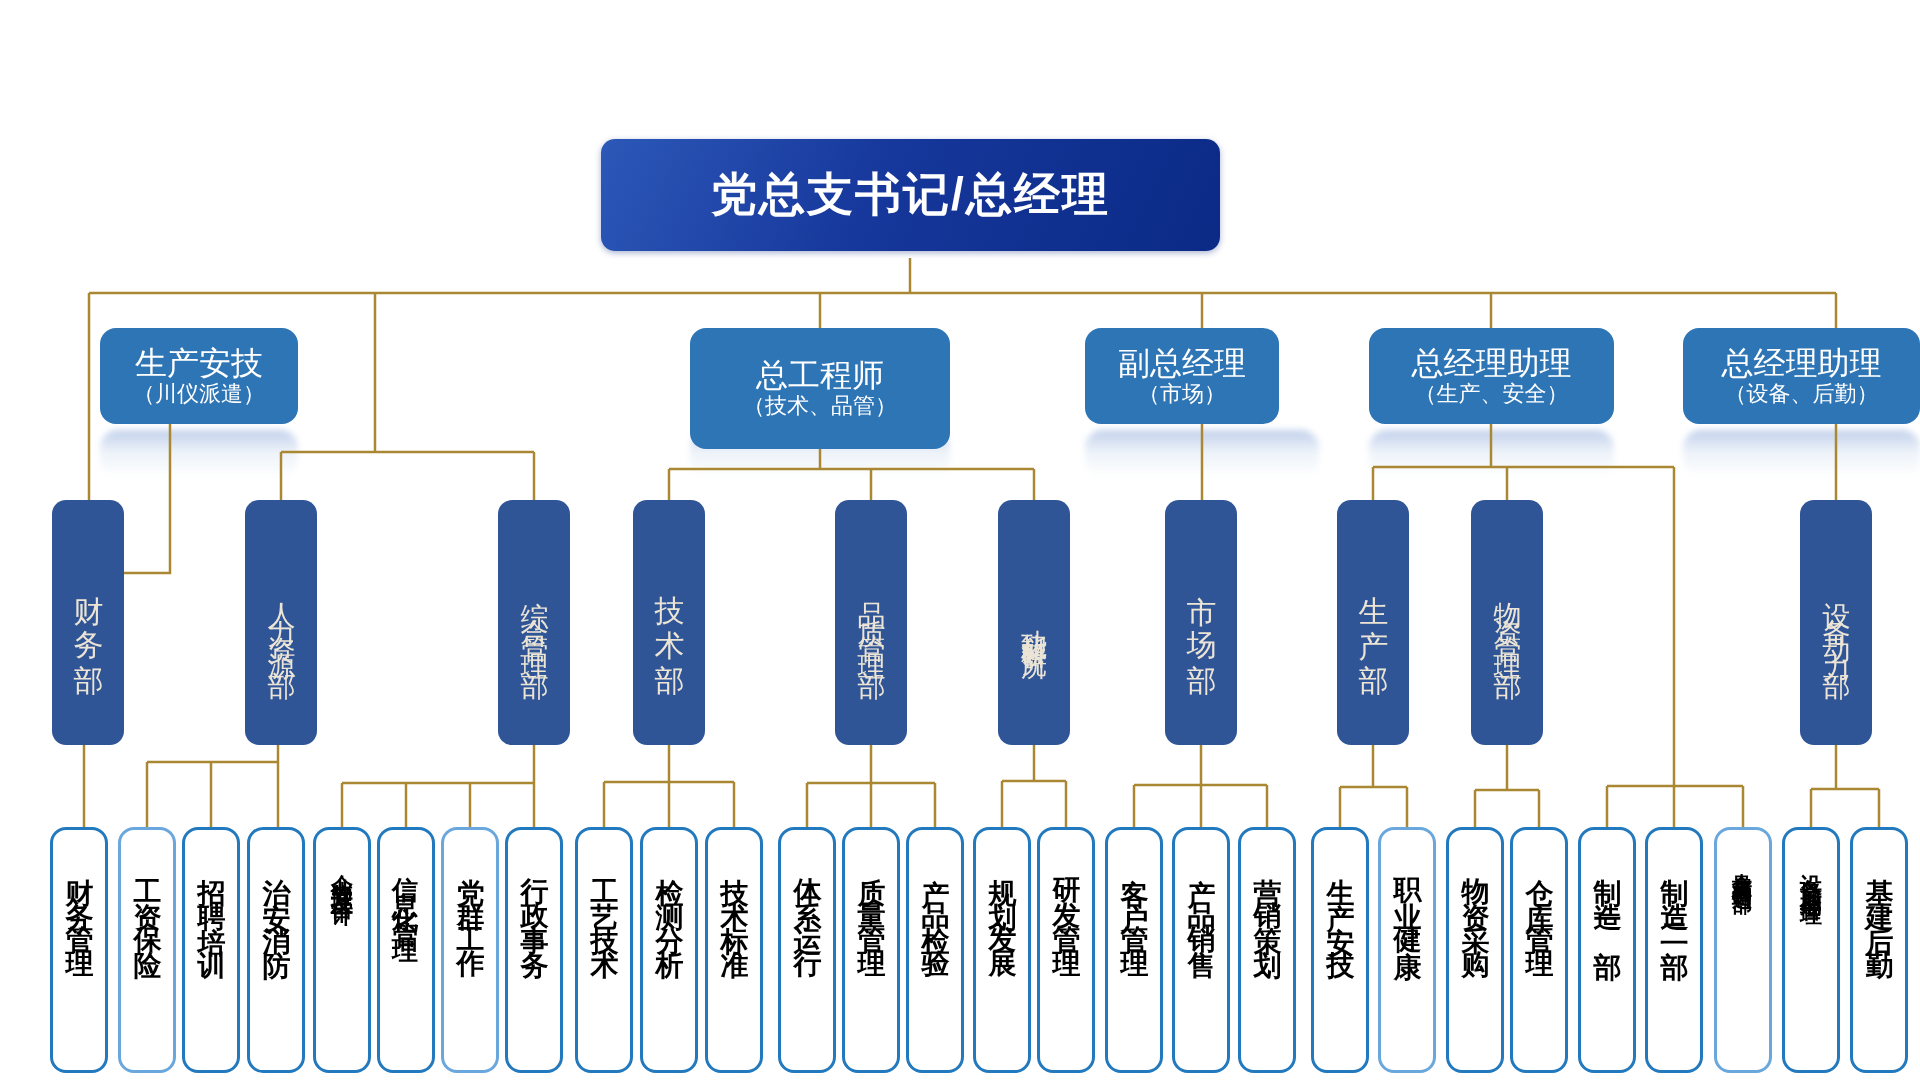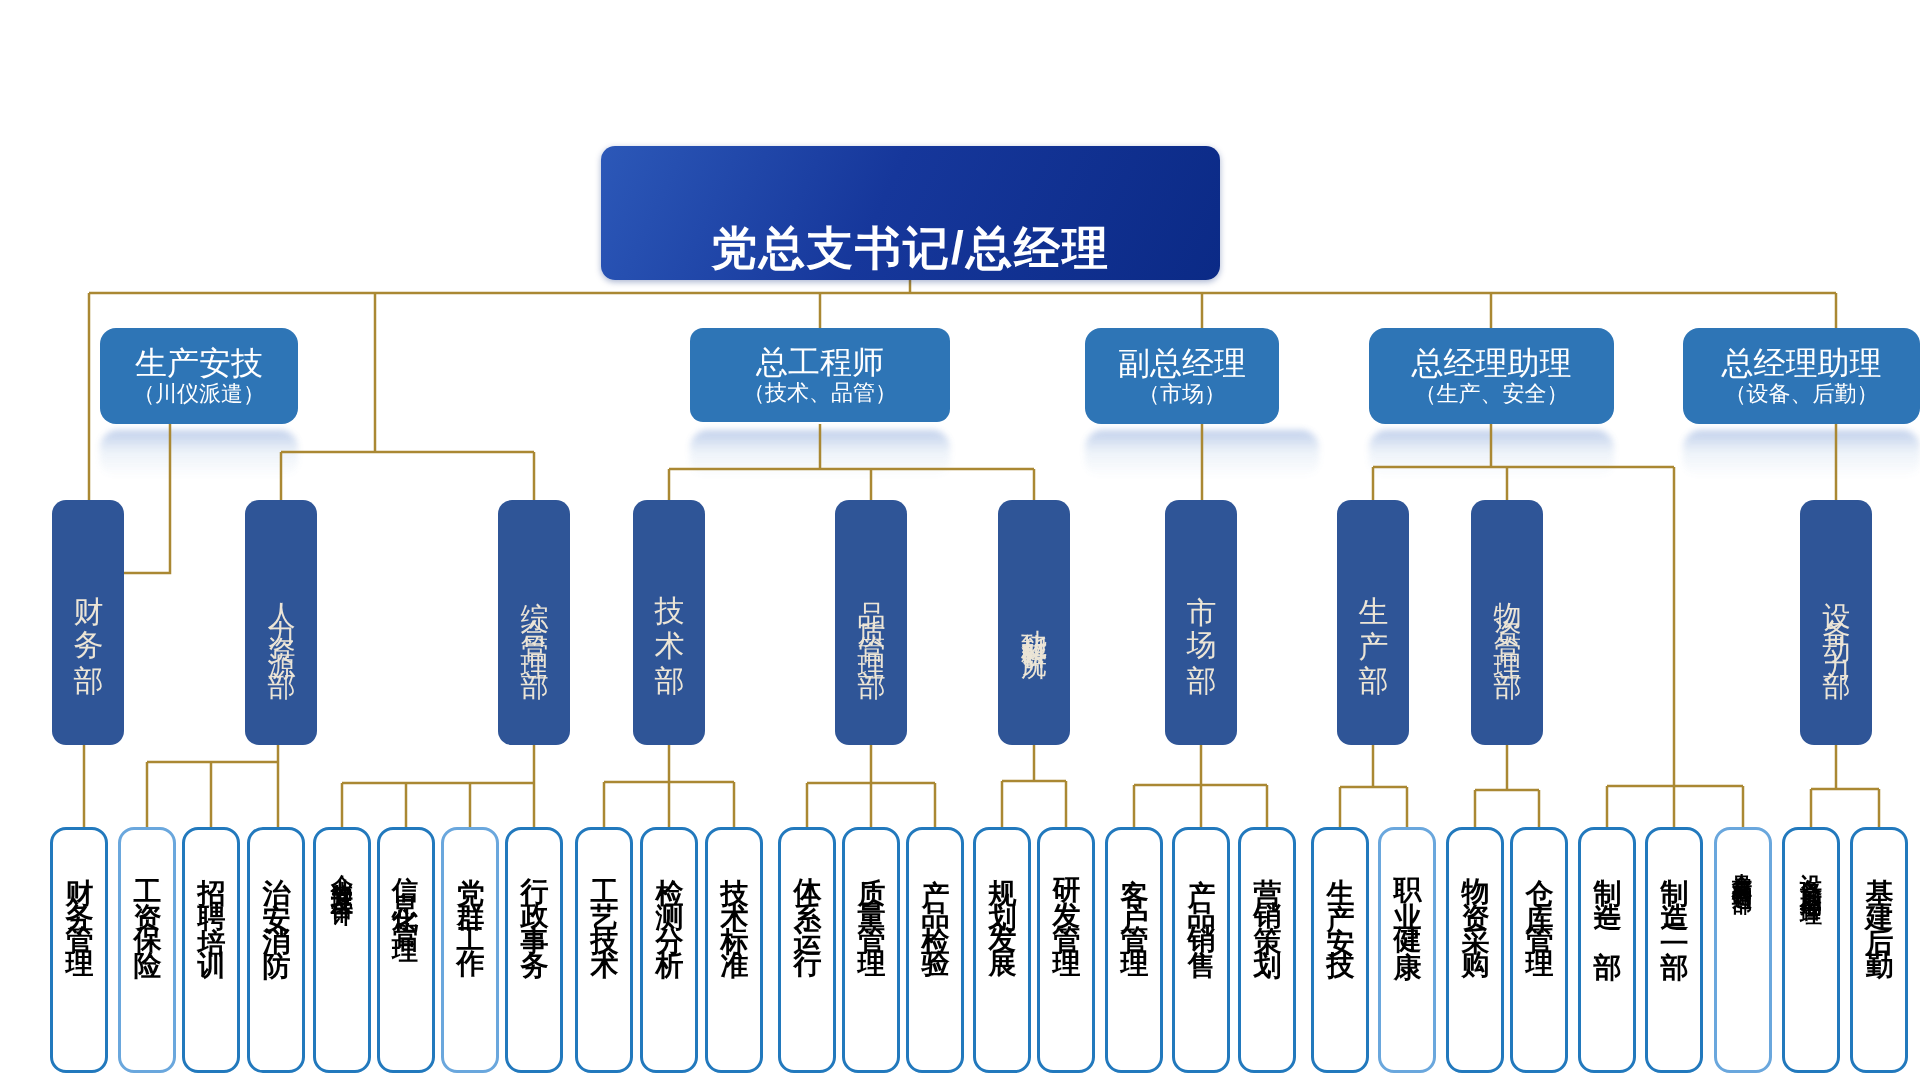--- a/index.html
+++ b/index.html
@@ -87,31 +87,31 @@
       <polyline points="1407,787 1407,827" fill="none" stroke="#aa8833" stroke-width="2.5"></polyline>
       <polyline points="1507,745 1507,790" fill="none" stroke="#aa8833" stroke-width="2.5"></polyline>
       <polyline points="1475,790 1539,790" fill="none" stroke="#aa8833" stroke-width="2.5"></polyline>
       <polyline points="1475,790 1475,827" fill="none" stroke="#aa8833" stroke-width="2.5"></polyline>
       <polyline points="1539,790 1539,827" fill="none" stroke="#aa8833" stroke-width="2.5"></polyline>
       <polyline points="1836,745 1836,789" fill="none" stroke="#aa8833" stroke-width="2.5"></polyline>
       <polyline points="1811,789 1879,789" fill="none" stroke="#aa8833" stroke-width="2.5"></polyline>
       <polyline points="1811,789 1811,827" fill="none" stroke="#aa8833" stroke-width="2.5"></polyline>
       <polyline points="1879,789 1879,827" fill="none" stroke="#aa8833" stroke-width="2.5"></polyline>
     </svg>
-  <div class="box root-box" id="rootBox" style="left:601px;top:146px;width:619px;height:134px;align-items:flex-end;">
+  <div class="box root-box" id="rootBox" style="left:601px;top:139px;width:619px;height:112px;">
     <span>党总支书记/总经理</span>
   </div>
   <div id="gen">
       <div class="l2-reflect" style="left: 100px; top: 430px; width: 198px; height: 48px;"></div>
       <div class="box l2-box" style="left: 100px; top: 328px; width: 198px; height: 96px;">
         <span class="l2-main">生产安技</span>
         <span class="l2-sub">（川仪派遣）</span>
       </div>
       <div class="l2-reflect" style="left: 690px; top: 430px; width: 260px; height: 48px;"></div>
-      <div class="box l2-box" style="left: 690px; top: 328px; width: 260px; height: 94px; border-radius: 13px;">
+      <div class="box l2-box" style="left: 690px; top: 328px; width: 260px; height: 121px;">
         <span class="l2-main">总工程师</span>
         <span class="l2-sub">（技术、品管）</span>
       </div>
       <div class="l2-reflect" style="left: 1085px; top: 430px; width: 234px; height: 48px;"></div>
       <div class="box l2-box" style="left: 1085px; top: 328px; width: 194px; height: 96px;">
         <span class="l2-main">副总经理</span>
         <span class="l2-sub">（市场）</span>
       </div>
       <div class="l2-reflect" style="left: 1369px; top: 430px; width: 245px; height: 48px;"></div>
       <div class="box l2-box" style="left: 1369px; top: 328px; width: 245px; height: 96px;">

